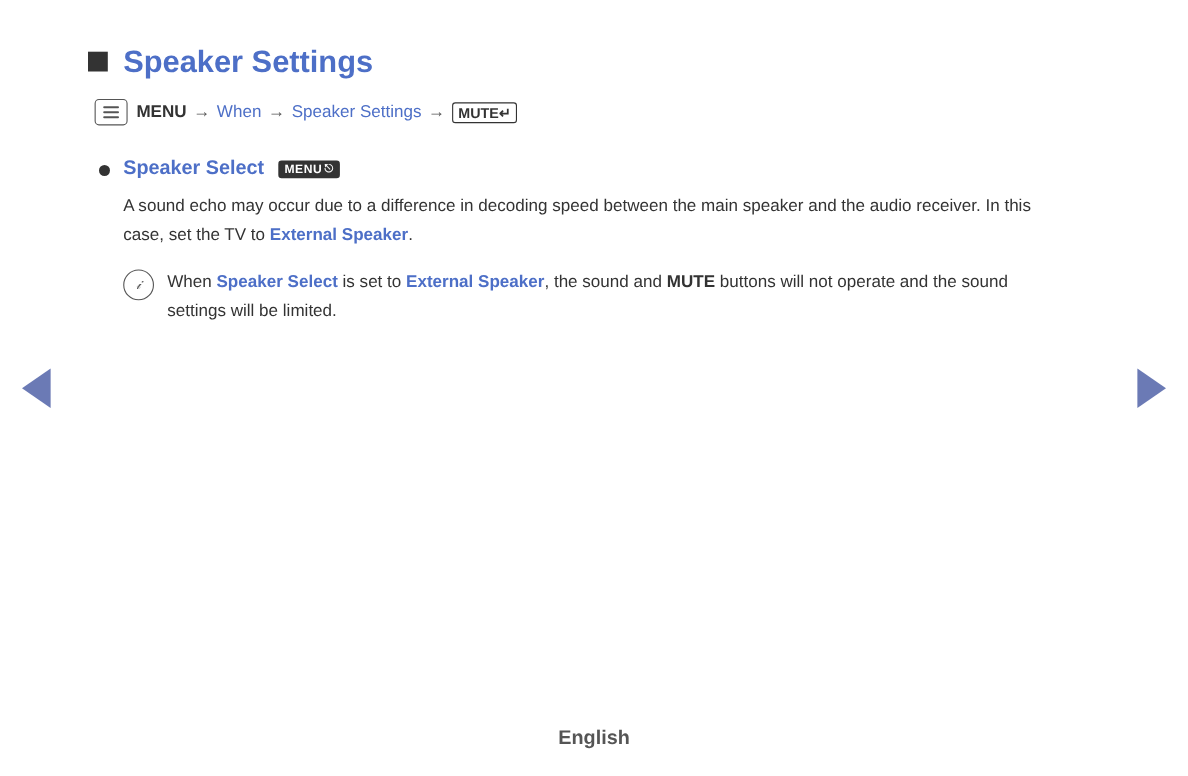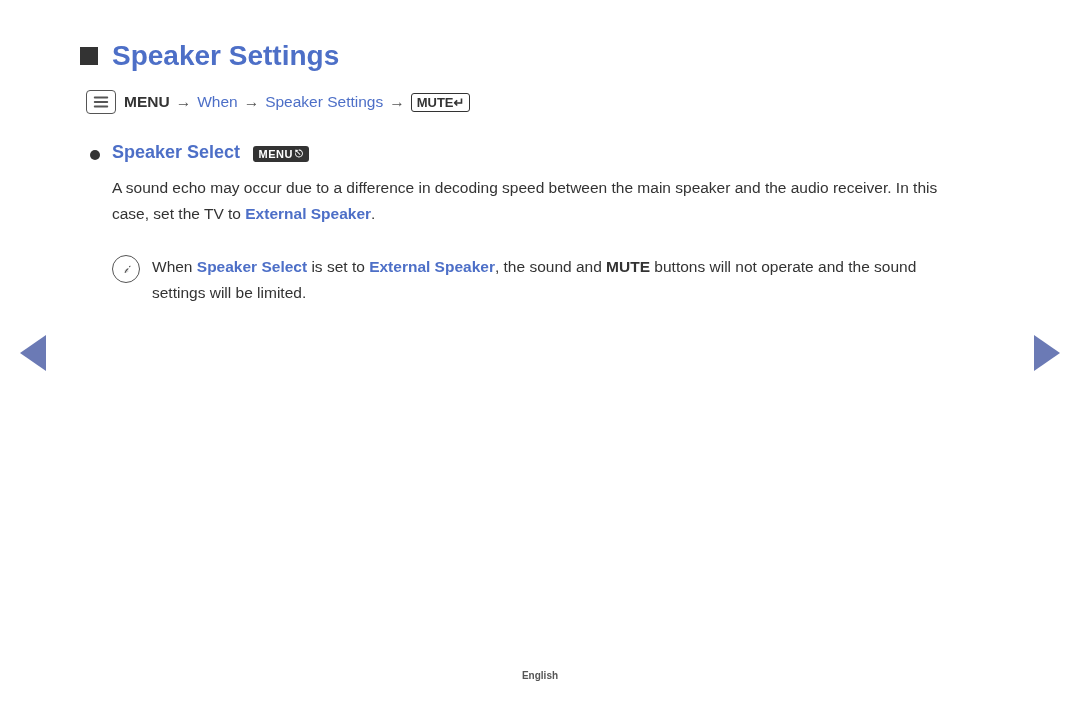--- a/index.html
+++ b/index.html
@@ -191,21 +191,21 @@
     .tools-badge .tools-icon-small {
       margin-left: 2px;
       font-size: 10px;
     }
 
     .description-text {
       font-size: 15.5px;
       line-height: 1.65;
       color: #333333;
       margin-left: 22px;
-      margin-bottom: 28px;
+      margin-bottom: 18px;
       max-width: 840px;
     }
 
     .text-highlight {
       color: #4d6fc7;
       font-weight: 600;
     }
 
     
     .note-row {
@@ -242,21 +242,21 @@
       font-weight: 700;
     }
 
     
     .footer {
       position: absolute;
       bottom: 24px;
       left: 0;
       right: 0;
       text-align: center;
-      font-size: 10px;
+      font-size: 18px;
       color: #555;
       font-weight: 600;
     }
   </style>
 </head>
 <body>
 
 <div class="page-container">
 
   <div class="nav-arrow-left">

